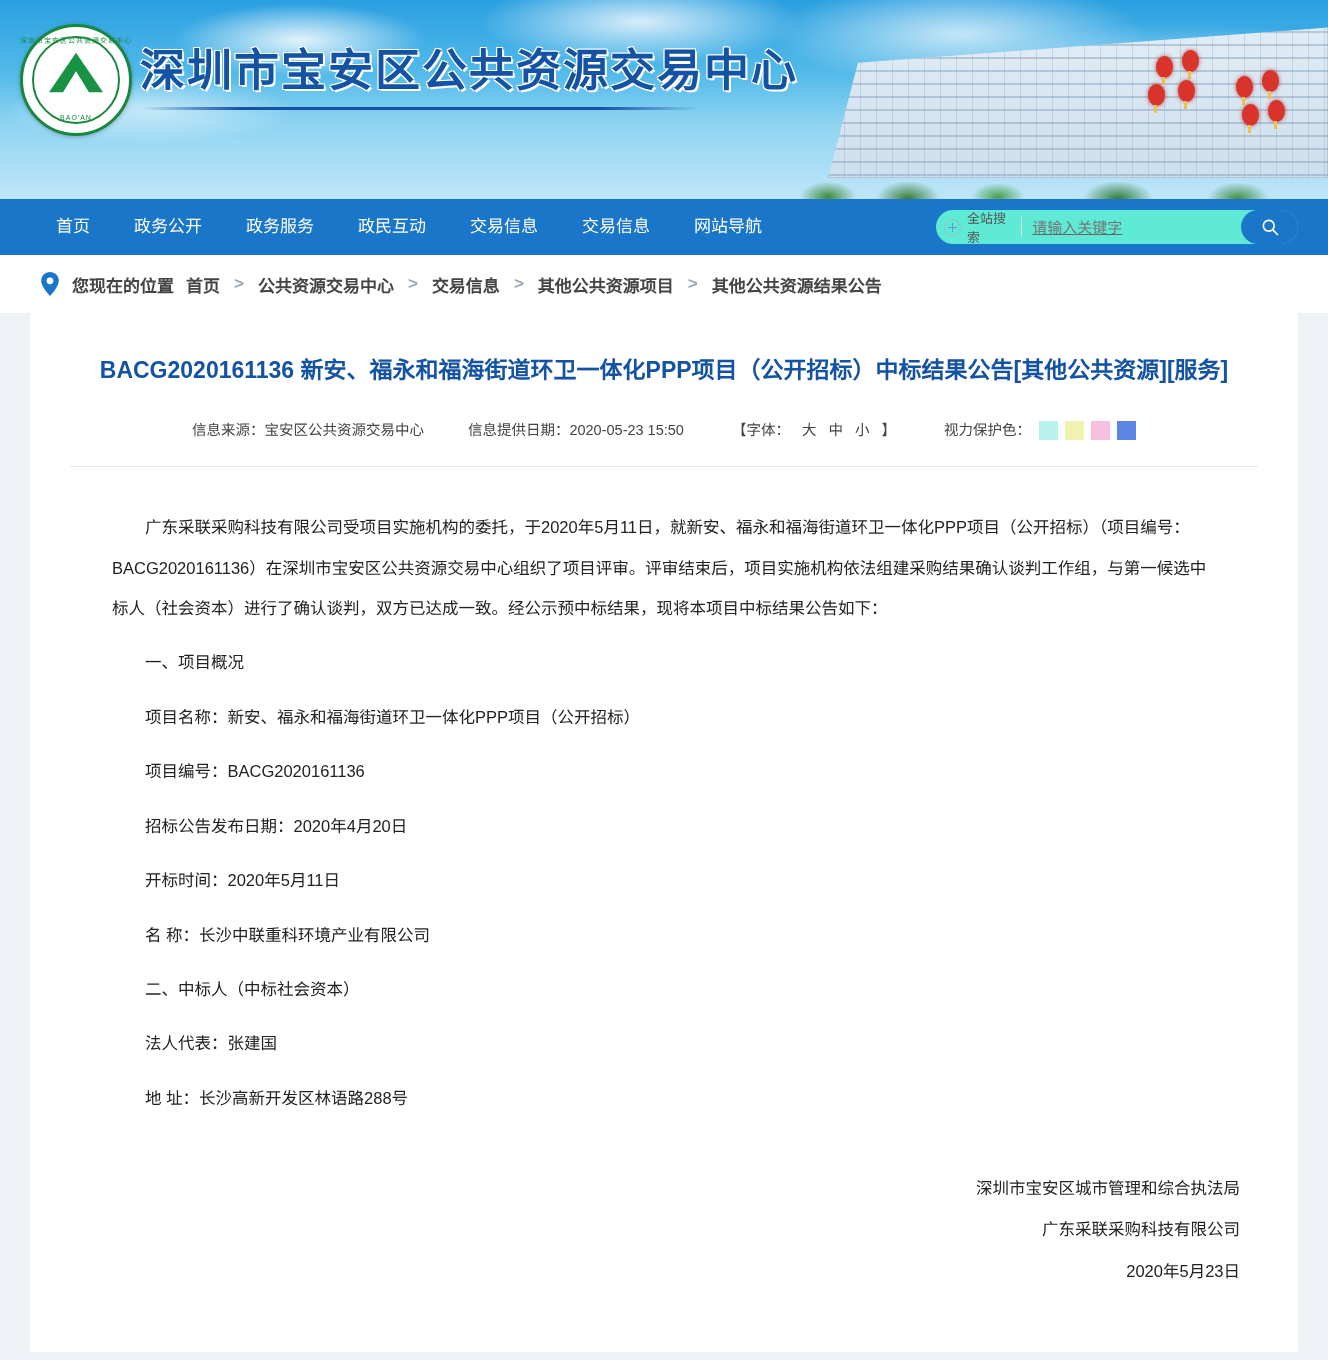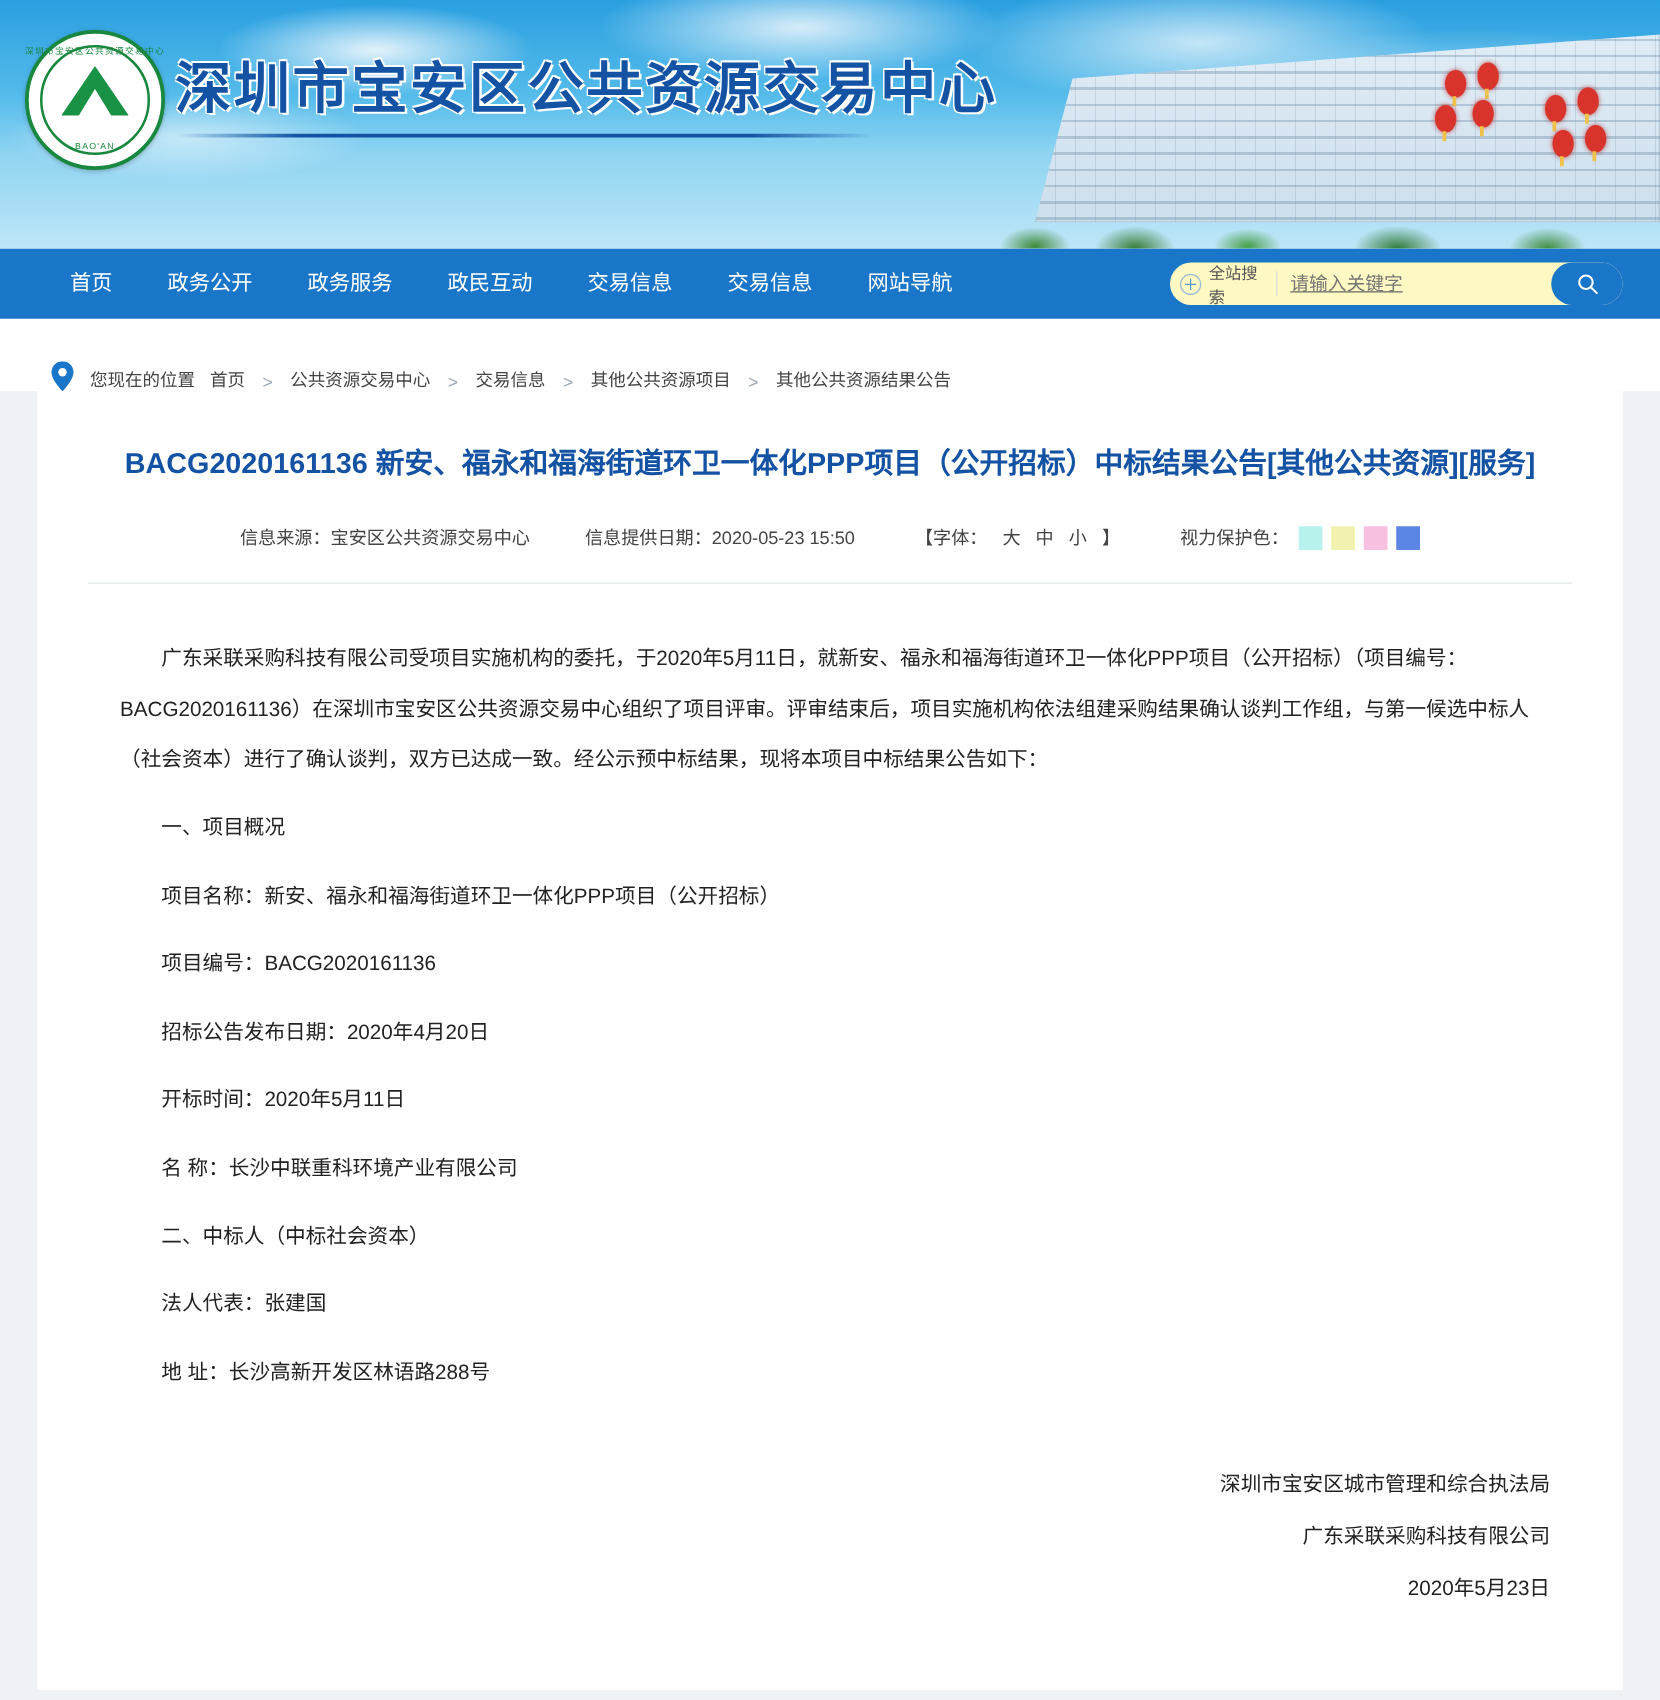--- a/index.html
+++ b/index.html
@@ -110,21 +110,21 @@
     padding: 0 34px;
     position: relative;
   }
   .nav-item {
     color: #fff; font-size: 17px; padding: 0 22px;
     line-height: 56px; cursor: pointer; white-space: nowrap;
   }
   .search-box {
     position: absolute; right: 30px; top: 11px;
     height: 34px; width: 362px;
-    background: #fef9c3; border-radius: 17px;
+    background: #5eead4; border-radius: 17px;
     display: flex; align-items: center;
   }
   .search-scope {
     display: flex; align-items: center; gap: 6px;
     padding: 0 10px 0 8px; font-size: 13px; color: #555;
     border-right: 1px solid #dcdcdc; height: 20px;
   }
   .plus-icon {
     width: 17px; height: 17px; border-radius: 50%;
     border: 1px solid #9bbcd8; position: relative; flex: none;
@@ -142,23 +142,24 @@
   }
   .search-btn {
     width: 62px; height: 34px; border-radius: 17px;
     background: #1a76c8; border: none; cursor: pointer;
     display: flex; align-items: center; justify-content: center;
   }
   .search-btn svg { display:block; }
 
   
   .crumb-bar {
-    height: 58px; display: flex; align-items: flex-end;
-    padding-left: 40px; font-size: 14px; color: #444;
+    height: 58px; display: flex; align-items: center;
+    padding-left: 40px; font-size: 17px; color: #444;
     background: #fff;
+    font-weight: bold;
   }
   .pin-icon { width: 20px; height: 24px; margin-right: 12px; flex:none; }
   .crumb-sep { margin: 0 14px; color: #9aa6b1; }
   .crumb-link { color: #444; cursor: pointer; }
   .crumb-label { margin-right: 12px; }
 
   
   .content-area { background: #eef2f6; padding: 0 30px 40px; }
   .card { background: #fff; padding: 34px 40px 60px; }
   .art-title {
@@ -171,21 +172,21 @@
     padding-bottom: 26px;
     border-bottom: 1px solid #e2e7ec;
   }
   .meta-item { white-space: nowrap; }
   .font-sizes span { margin: 0 4px; cursor: pointer; }
   .color-dots { display: inline-flex; gap: 7px; vertical-align: middle; margin-left: 4px; }
   .dot { width: 19px; height: 19px; display: inline-block; cursor: pointer; }
 
   .body-text { padding: 40px 26px 0; font-size: 16.5px; color: #222; line-height: 2.45; }
   .para-indent { text-indent: 2em; }
-  .p-block { margin: 0 0 14px; }
+  .p-block { margin: 0 16px 14px; }
   .sign { text-align: right; padding: 36px 18px 0; font-size: 16.5px; line-height: 2.5; color: #222; }
 </style>
 </head>
 <body>
 
 <div class="page">
 
   <div class="banner">
     <div class="clouds"></div>
     <div class="building"></div>

